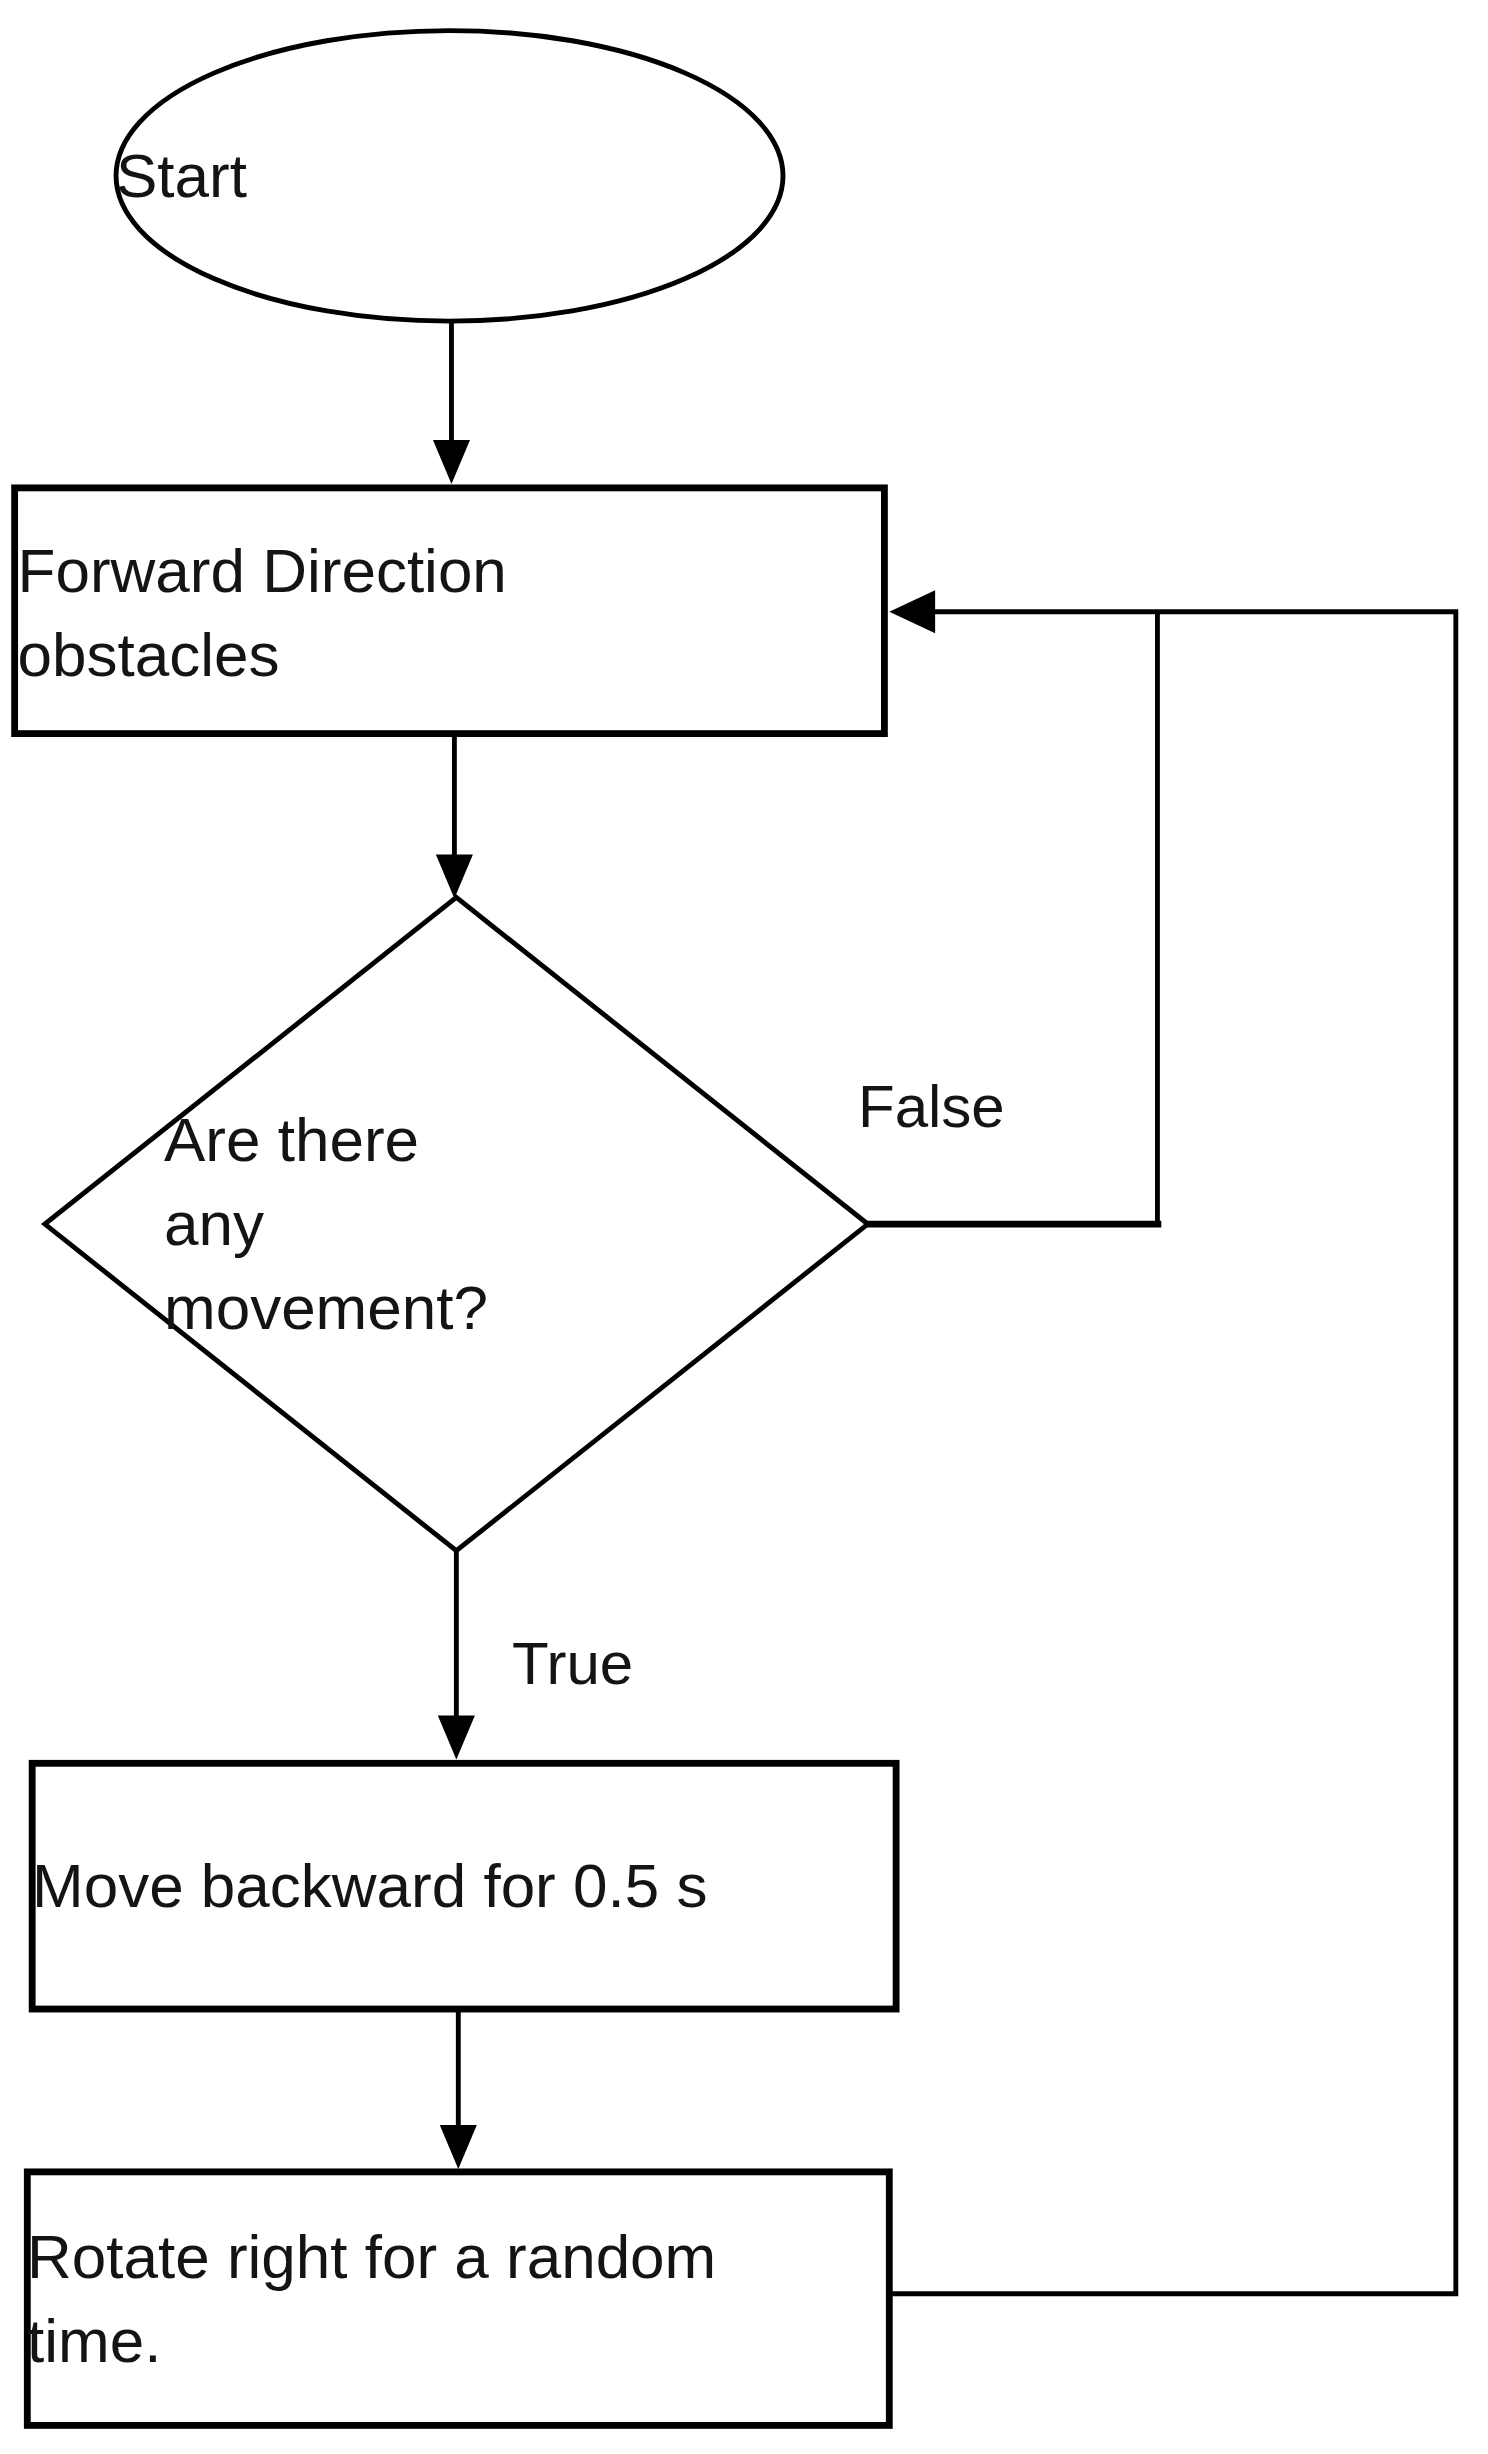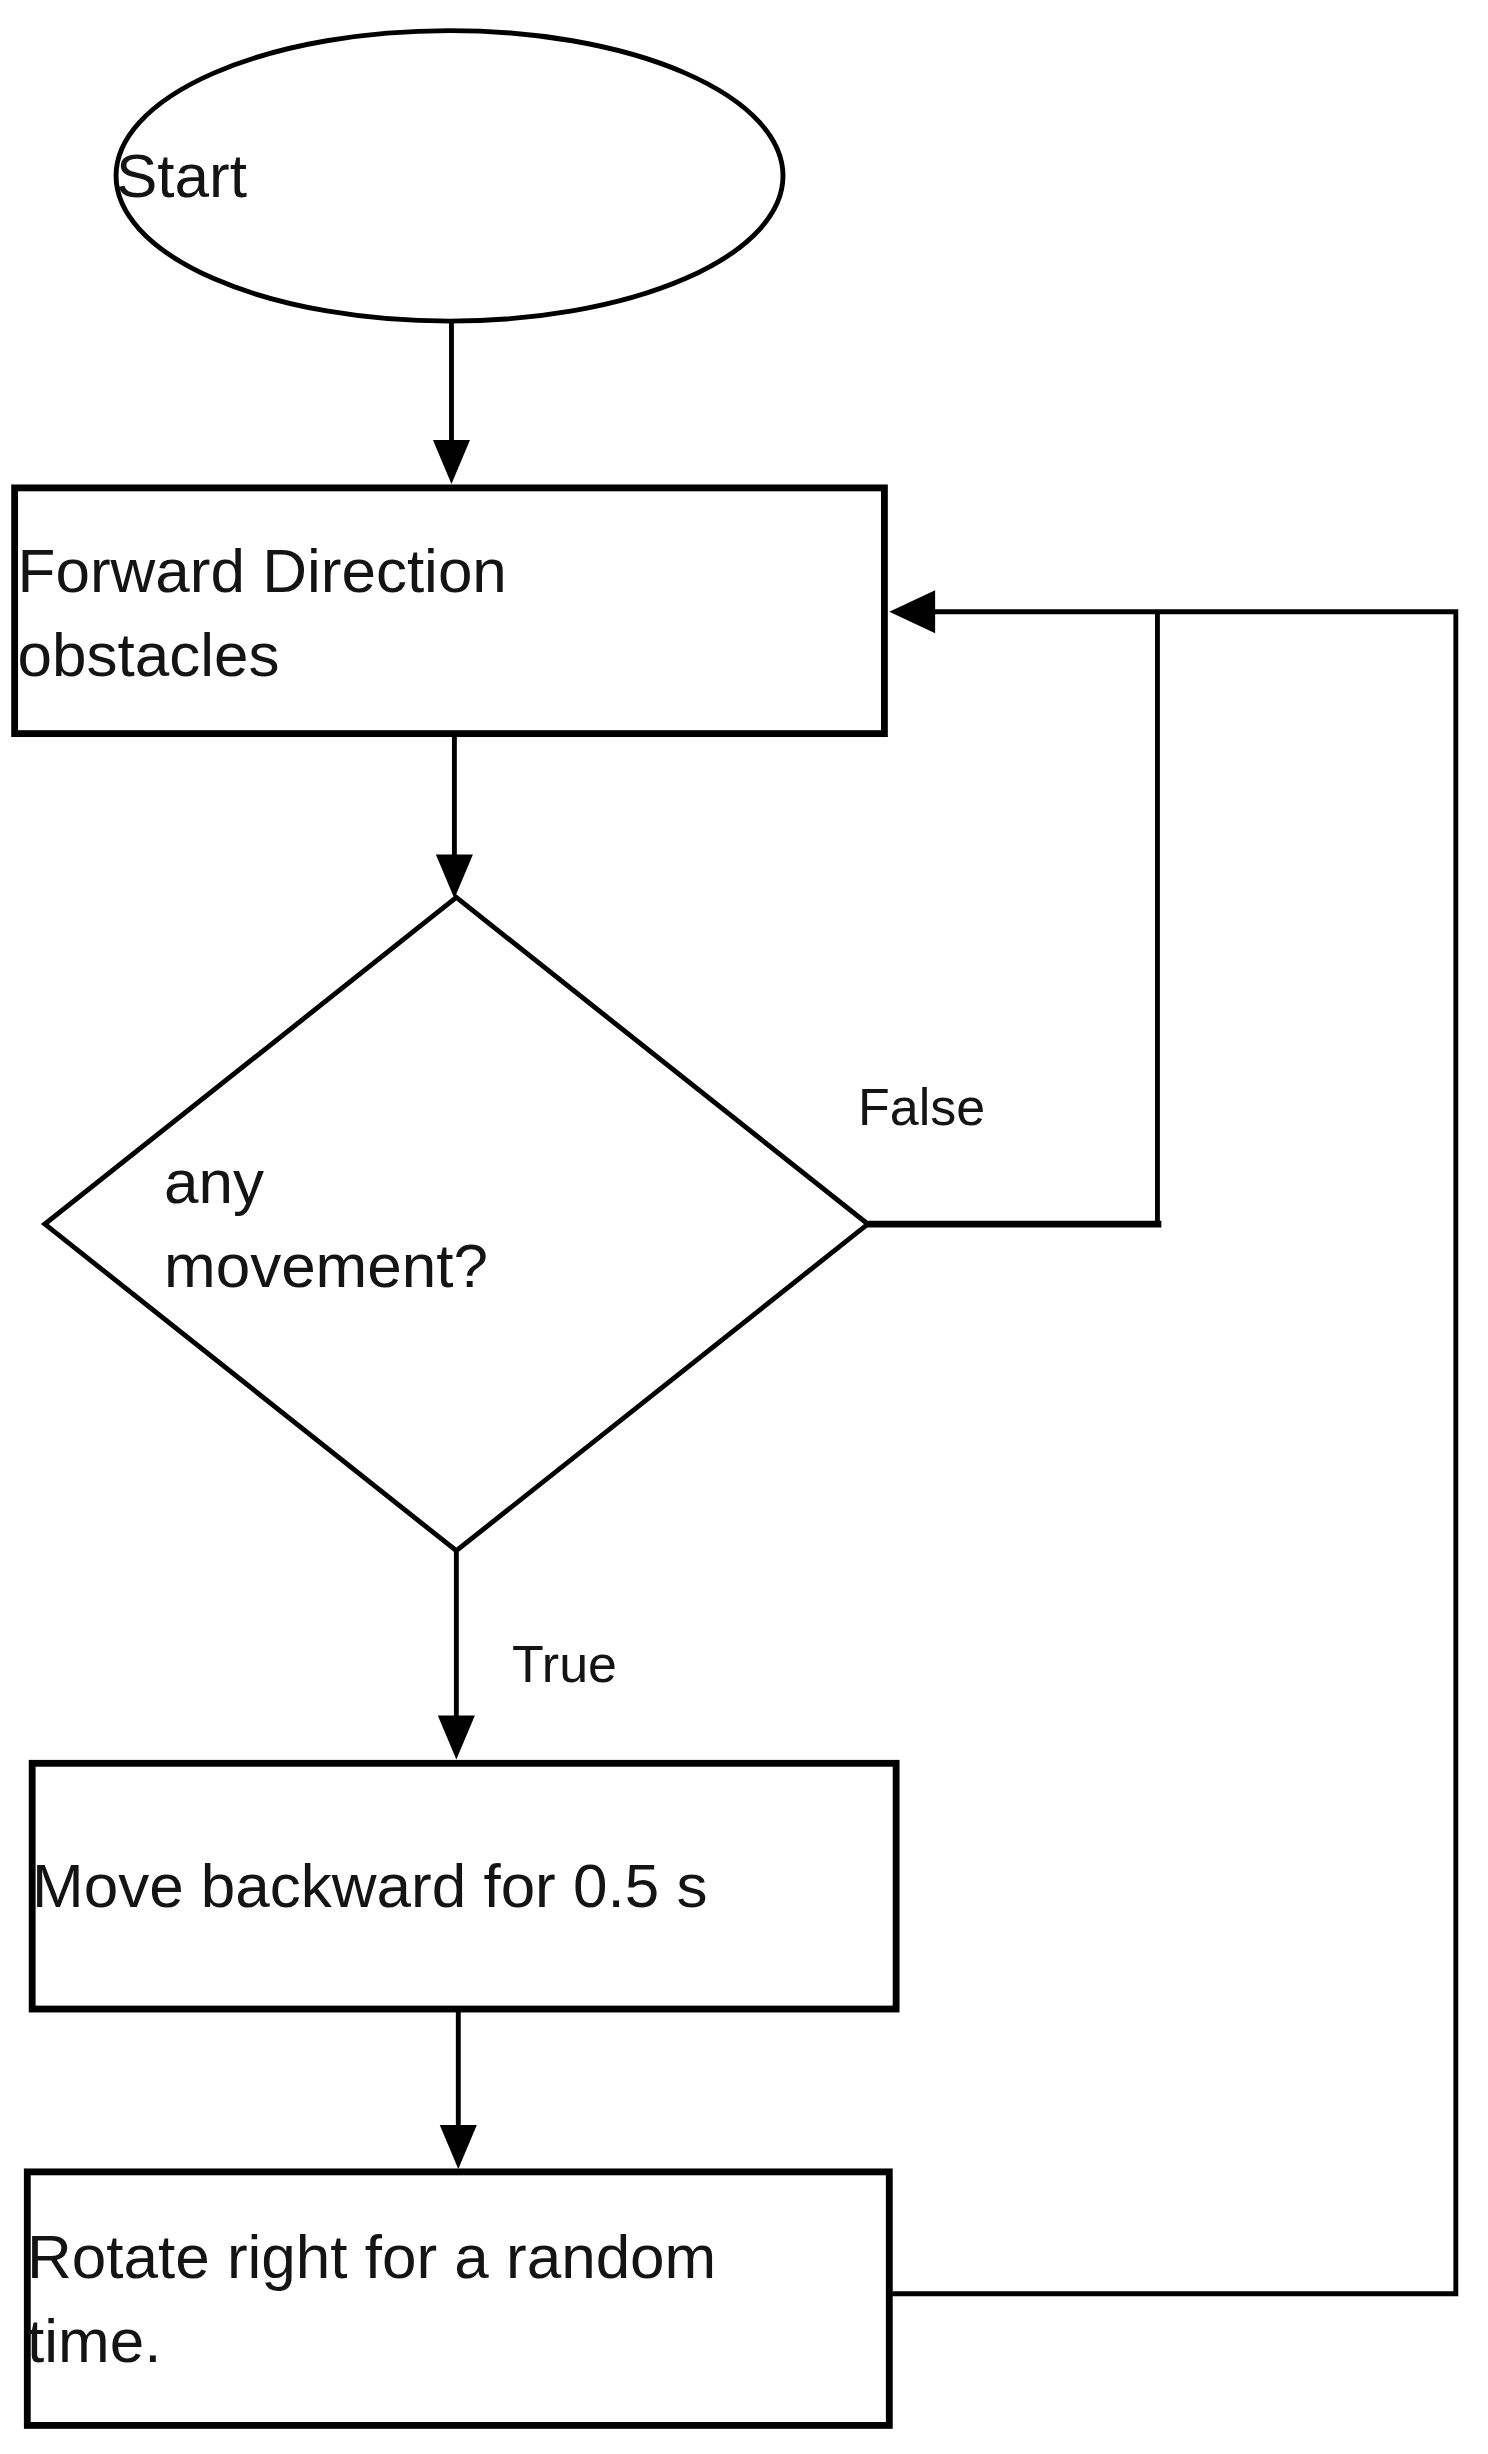--- a/index.html
+++ b/index.html
@@ -38,21 +38,21 @@
     flex-direction: column;
     align-items: flex-start;
     justify-content: center;
     text-align: center;
     color: #141414;
     font-size: 62px;
     line-height: 84px;
     white-space: nowrap;
   }
   .edge-label {
-    font-size: 52px;
+    font-size: 60px;
     line-height: 60px;
   }
   #lbl-start    { left: 116px;  top: 31px;   width: 667px; height: 289px; }
   #lbl-forward  { left: 17.6px;   top: 491px;  width: 867px; height: 243px; }
   #lbl-decision { left: 164px;  top: 1085px; width: 585px; height: 277px; }
   #lbl-false    { left: 858px;  top: 1070px; width: 234px; height: 74px; }
   #lbl-true     { left: 512px;  top: 1627px; width: 234px; height: 74px; }
   #lbl-backward { left: 32px;   top: 1763px; width: 864px; height: 246px; }
   #lbl-rotate   { left: 27px;   top: 2172px; width: 862px; height: 254px; }
 </style>
@@ -92,20 +92,21 @@
   <div class="label" id="lbl-start">
     <span>Start</span>
   </div>
 
   <div class="label" id="lbl-forward">
     <span>Forward Direction</span>
     <span>obstacles</span>
   </div>
 
   <div class="label" id="lbl-decision">
+    <span>Are there</span>
     <span>any</span>
     <span>movement?</span>
   </div>
 
   <div class="label edge-label" id="lbl-false">
     <span>False</span>
   </div>
 
   <div class="label edge-label" id="lbl-true">
     <span>True</span>

